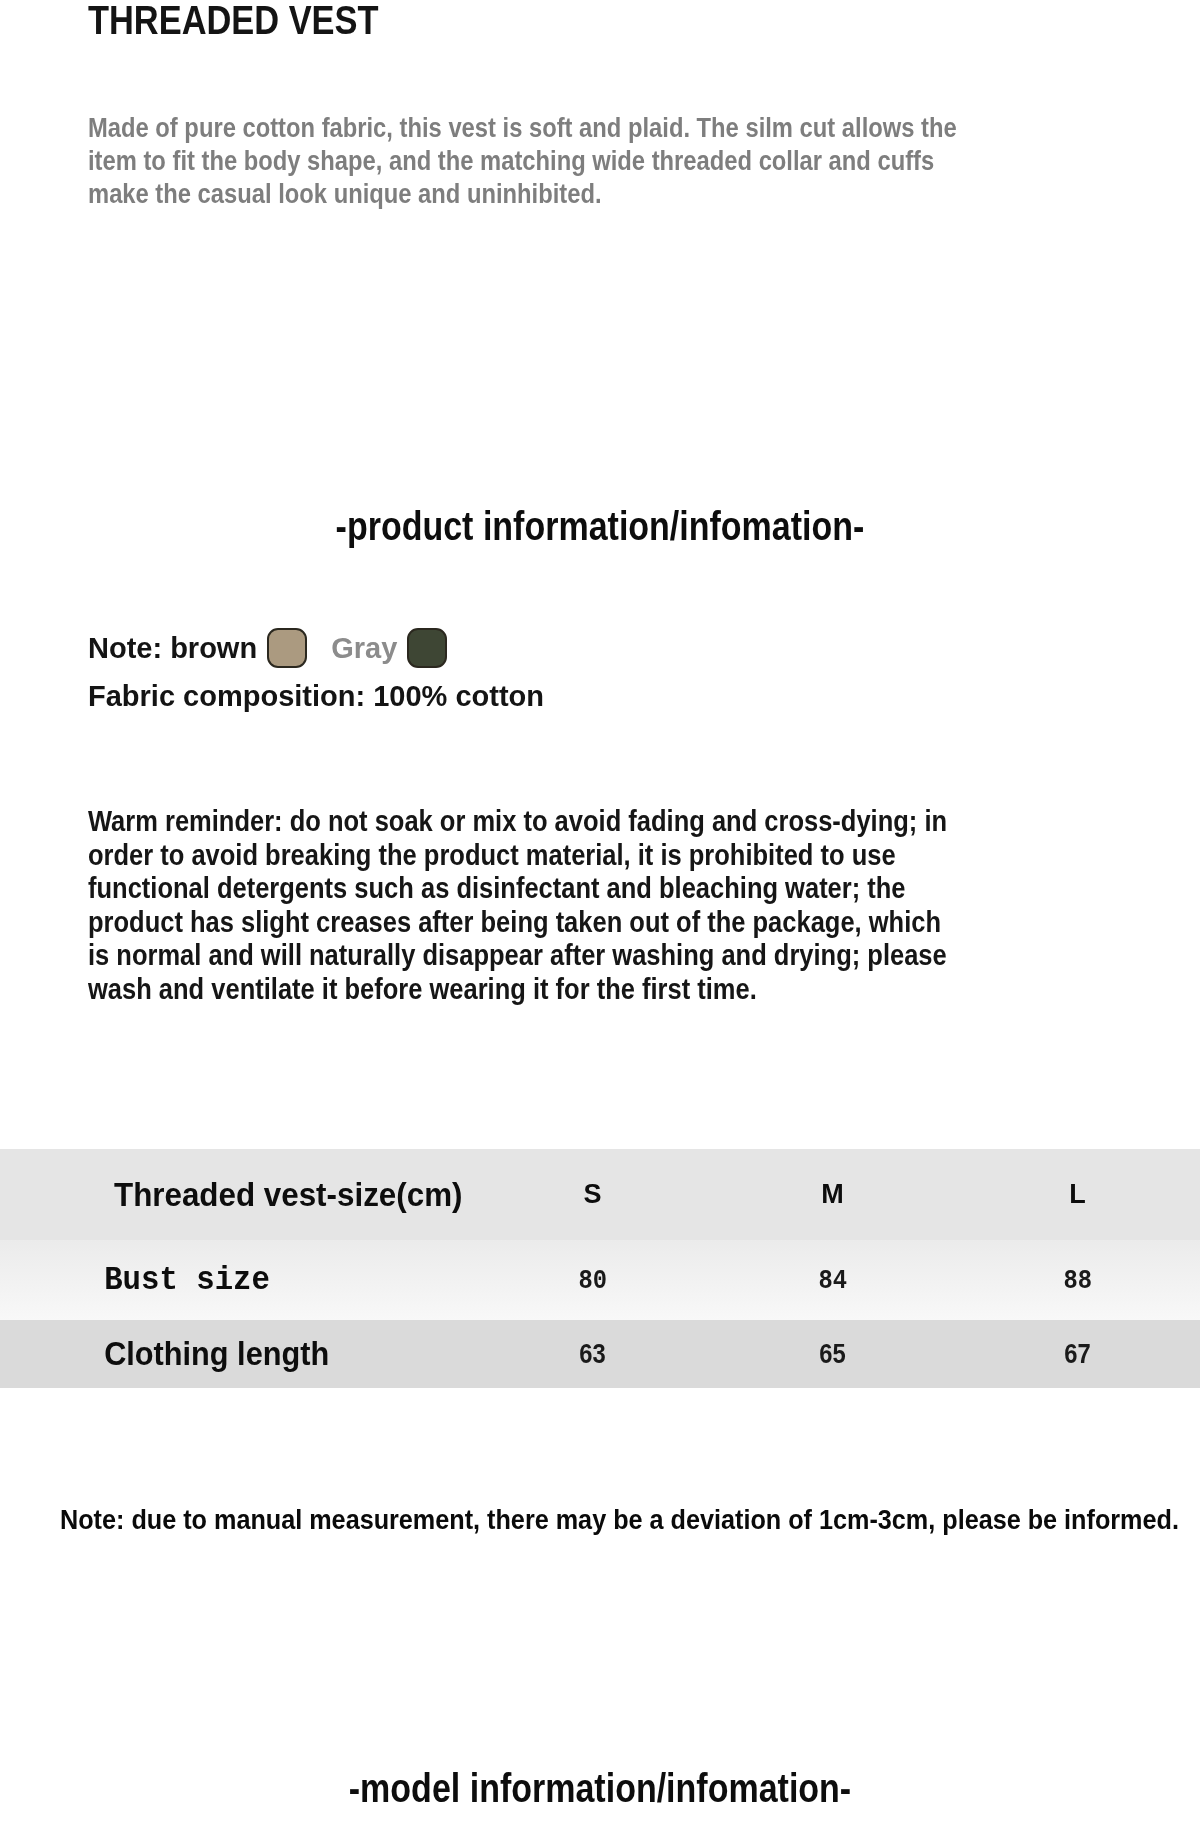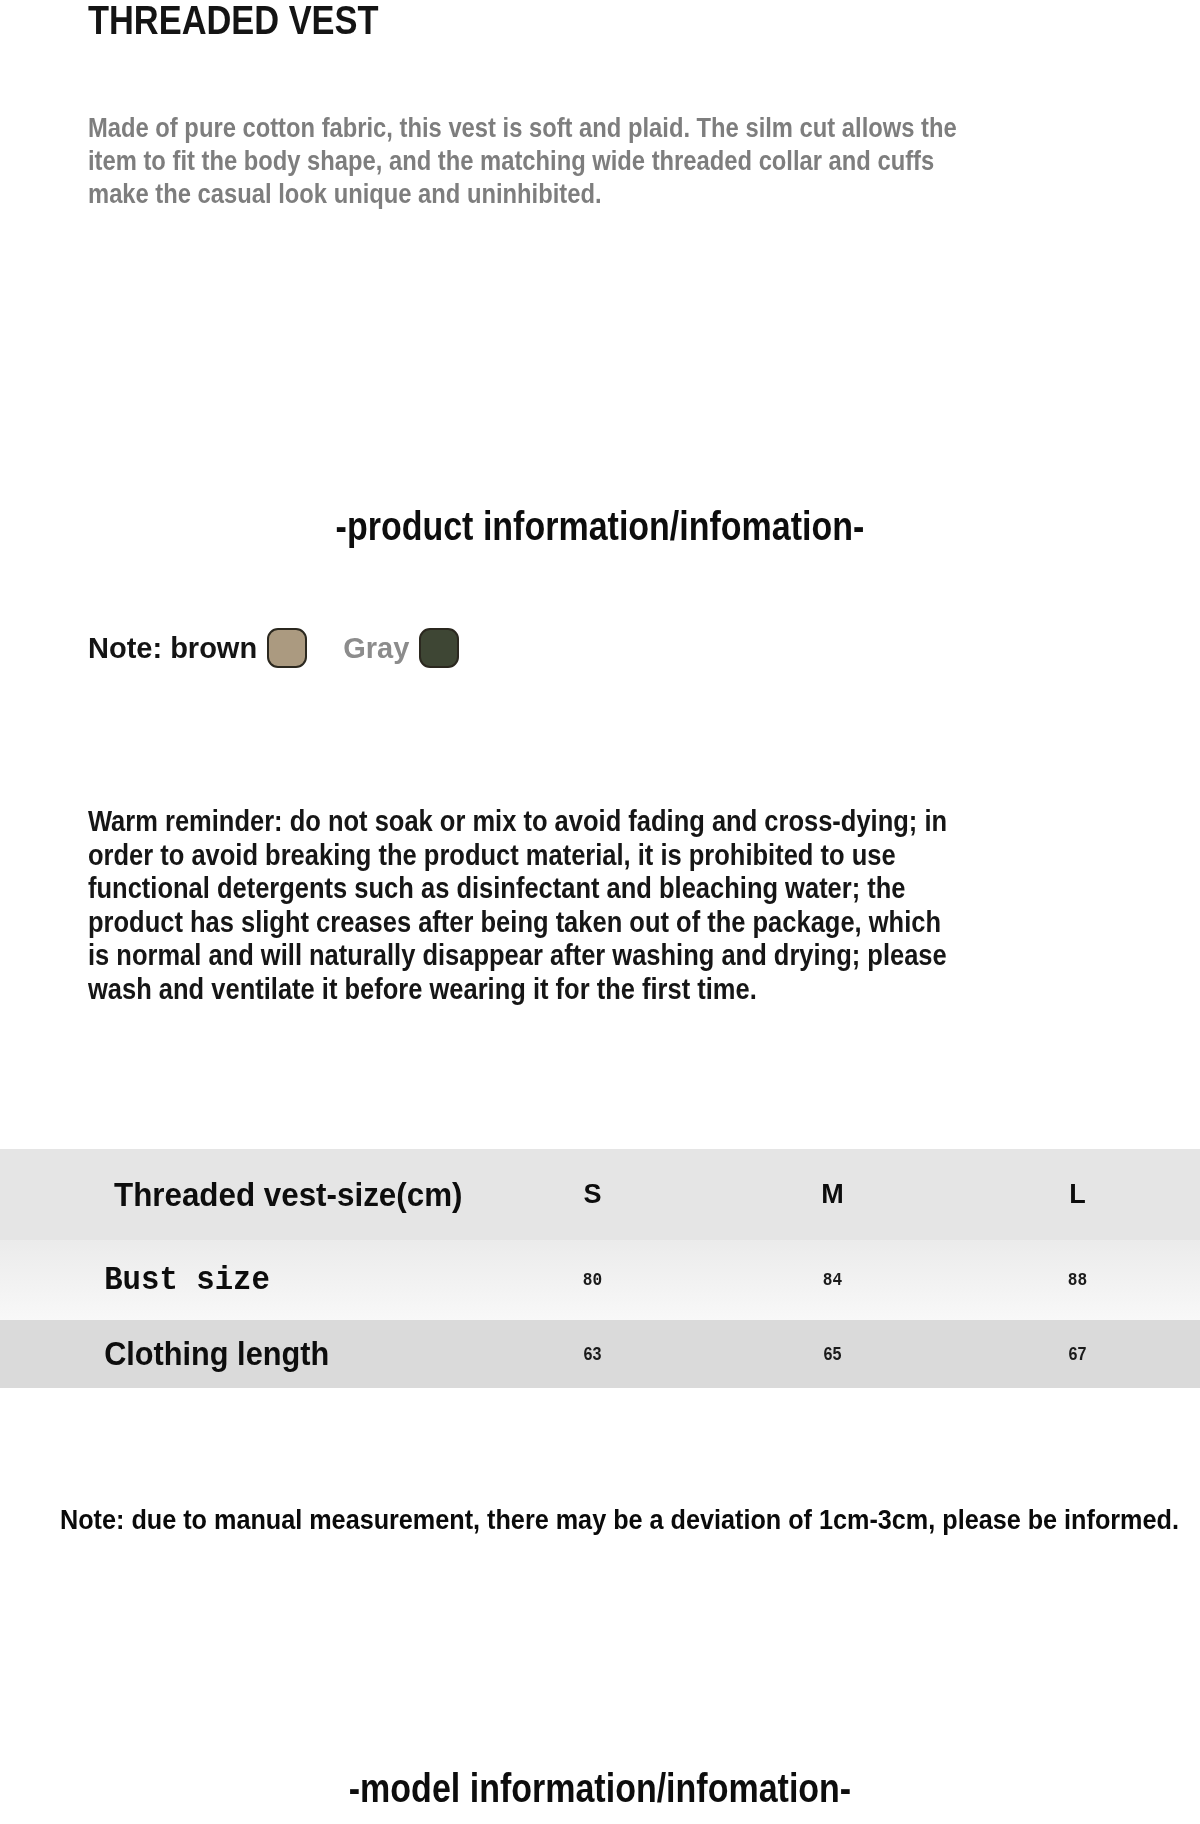--- a/index.html
+++ b/index.html
@@ -31,21 +31,21 @@
     transform:scaleX(.85);transform-origin:center top;
     white-space:nowrap;line-height:44px;
   }
   .heading-product{top:504px;}
   .heading-model{top:1766px;}
   .color-row{
     position:absolute;left:88px;top:627px;height:42px;
     display:flex;align-items:center;
   }
   .color-label{font-size:29px;font-weight:700;color:#141414;white-space:nowrap;}
-  .color-label.gray{color:#8c8c8c;margin-left:36px;text-align:right;}
+  .color-label.gray{color:#8c8c8c;margin-left:24px;text-align:right;}
   .swatch{
     width:40px;height:40px;border-radius:11px;
     border:2px solid #2b281f;box-sizing:border-box;
     margin-left:10px;flex:0 0 auto;
   }
   .fabric-line{
     position:absolute;left:88px;top:680px;
     font-size:29px;font-weight:700;color:#141414;white-space:nowrap;
   }
   .warm{
@@ -76,21 +76,21 @@
   .t-row.r2{height:80px;background:linear-gradient(180deg,#ebebeb 0%,#fefefe 100%);}
   .t-label{
     padding-left:112px;color:#0d0d0d;font-weight:700;font-size:33px;
     transform:scaleX(.93);transform-origin:left center;white-space:nowrap;
   }
   .t-label.big{padding-left:120px;font-size:33px;transform:scaleX(.95);}
   .t-colhead{
     text-align:center;font-size:27px;font-weight:700;color:#0d0d0d;
   }
   .t-cell{
-    text-align:center;font-size:19px;font-weight:600;color:#1a1a1a;
+    text-align:center;font-size:28px;font-weight:600;color:#1a1a1a;
   }
   .t-cell span{display:inline-block;transform:scaleX(.85);transform-origin:center center;}
   .note{
     position:absolute;left:0;top:1503px;width:1200px;text-align:center;
     font-size:28px;font-weight:700;color:#0a0a0a;white-space:nowrap;
     transform:scaleX(.9);transform-origin:center top;line-height:34px;
   }
 </style>
 </head>
 <body>
@@ -107,20 +107,21 @@
 
   <div class="section-heading heading-product">-product information/infomation-</div>
 
   <div class="color-row">
     <span class="color-label">Note: brown</span>
     <span class="swatch" style="background-color: rgb(171, 154, 128);"></span>
     <span class="color-label gray">Gray</span>
     <span class="swatch" style="background-color: rgb(62, 70, 52);"></span>
   </div>
 
+  <div class="fabric-line">Fabric composition: 100% cotton</div>
 
   <div class="warm">
     <div>Warm reminder: do not soak or mix to avoid fading and cross-dying; in</div>
     <div>order to avoid breaking the product material, it is prohibited to use</div>
     <div>functional detergents such as disinfectant and bleaching water; the</div>
     <div>product has slight creases after being taken out of the package, which</div>
     <div>is normal and will naturally disappear after washing and drying; please</div>
     <div>wash and ventilate it before wearing it for the first time.</div>
   </div>
 

